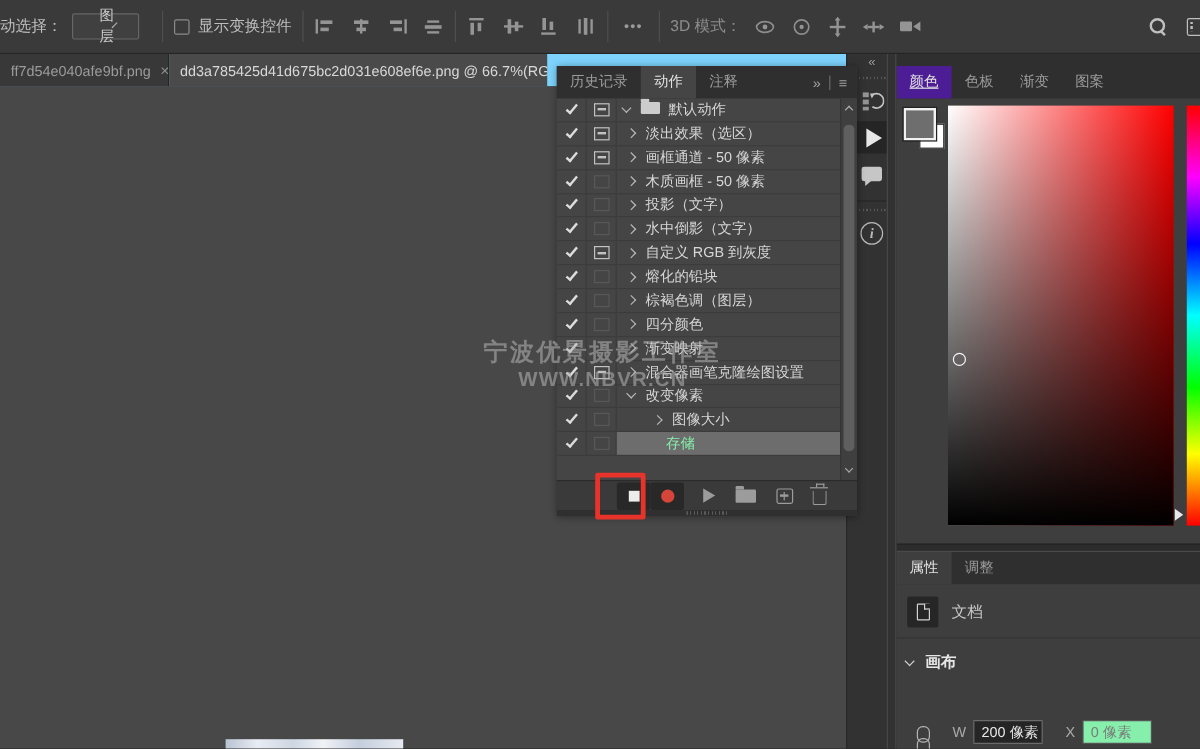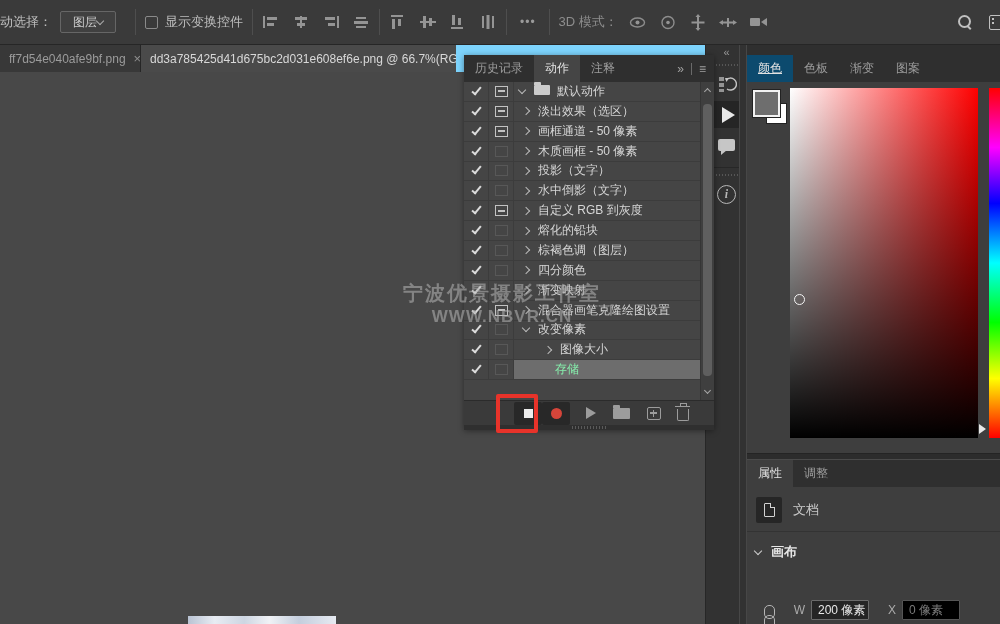--- a/index.html
+++ b/index.html
@@ -5,21 +5,21 @@
   * { margin:0; padding:0; box-sizing:border-box; }
   html,body { width:1000px; height:624px; overflow:hidden; background:#2a2a2a;
     font-family:"Liberation Sans","DejaVu Sans",sans-serif; }
   #app { position:relative; width:1000px; height:624px; background:#2a2a2a; overflow:hidden; }
 
   
   .topbar { position:absolute; left:0; top:0; width:1000px; height:45px; background:#3a3a3a;
     display:flex; align-items:center; border-bottom:1px solid #262626; color:#bdbdbd; font-size:13px; }
   .topbar .lbl { color:#bdbdbd; white-space:nowrap; }
   .dd { display:flex; align-items:center; justify-content:space-between; width:56px; height:22px;
-    border:1px solid #666; background:#404040; border-radius:2px; padding:0 12px; margin:0 10px 0 8px; font-size:12px; color:#ccc; }
+    border:1px solid #666; background:#404040; border-radius:2px; padding:0 22px; margin:0 10px 0 8px; font-size:12px; color:#ccc; }
   .vsep { width:1px; height:26px; background:#4e4e4e; margin:0 9px; flex:none; }
   .cb { width:13px; height:13px; border:1px solid #8a8a8a; border-radius:2px; background:transparent; margin-right:7px; flex:none; }
   .icongrp { display:flex; align-items:center; gap:12px; }
   .icongrp svg { display:block; }
   .dots { color:#9a9a9a; font-size:12px; letter-spacing:1px; margin:0 4px; }
   .lbl3d { color:#8d8d8d; margin-right:10px; white-space:nowrap; }
   .chev-s { width:6px; height:6px; border-right:1.5px solid #aaa; border-bottom:1.5px solid #aaa;
     transform:rotate(45deg); margin-top:-3px; }
   .search-ic { position:relative; width:16px; height:16px; margin-right:16px; }
   .search-ic::before { content:""; position:absolute; left:1px; top:1px; width:9px; height:9px;
@@ -128,21 +128,21 @@
   .bubble::after { content:""; position:absolute; left:3px; bottom:-4px; width:0; height:0;
     border-top:5px solid #c6c6c6; border-right:6px solid transparent; }
   .dock .dsep { height:1px; background:#272727; margin:8px 0 0; }
   .info-c { width:19px; height:19px; border:1.5px solid #b8b8b8; border-radius:50%; color:#b8b8b8;
     font-size:12px; font-weight:bold; display:flex; align-items:center; justify-content:center; font-family:"Liberation Serif","DejaVu Serif",serif; }
 
   
   .rightcol { position:absolute; left:747px; top:45px; width:253px; height:579px; background:#3e3e3e; }
   .rhead { height:37px; background:#2f2f2f; display:flex; align-items:flex-end; font-size:12px; color:#9c9c9c; }
   .rhead .ptab { height:27px; }
-  .rhead .ptab.active { background:#0c4a6e; color:#e2e2e2;text-decoration:underline; }
+  .rhead .ptab.active { background:#4c1d95; color:#e2e2e2;text-decoration:underline; }
 
   .swatches { position:absolute; left:6px; top:45px; width:36px; height:36px; }
   .sw-bg { position:absolute; left:13px; top:13px; width:21px; height:21px; background:#ffffff; border:1px solid #222; }
   .sw-fg { position:absolute; left:0; top:0; width:27px; height:27px; background:#6e6e6e;
     border:2px solid #f2f2f2; outline:1px solid #222; }
 
   .colorfield { position:absolute; left:43px; top:43px; width:188px; height:350px;
     background:linear-gradient(to top, #000, rgba(0,0,0,0)), linear-gradient(to right, #fff, #f00); }
   .cf-cursor { position:absolute; left:4px; top:206px; width:11px; height:11px; border:1.5px solid #f5f5f5; border-radius:50%; }
   .huebar { position:absolute; left:242px; top:43px; width:11px; height:350px;
@@ -164,21 +164,21 @@
   .propsbody .sect-div { position:absolute; left:0; top:44px; width:253px; height:1px; background:#333; }
   .canv-hdr { position:absolute; left:8px; top:56px; display:flex; align-items:center; color:#e6e6e6; font-size:13px; font-weight:bold; }
   .canv-hdr .chev { margin-right:10px; border-color:#cfcfcf; transform:rotate(45deg); margin-top:-3px; }
   .linkicon { position:absolute; left:17px; top:118px; width:12px; }
   .linkicon i { display:block; width:11px; height:14px; border:1.5px solid #b5b5b5; border-radius:5px; }
   .linkicon i + i { margin-top:-4px; }
   .fieldrow { position:absolute; display:flex; align-items:center; font-size:12px; }
   .fieldrow .flabel { color:#ababab; width:14px; text-align:right; margin-right:6px; }
   .finput { width:58px; height:20px; background:#252525; border:1px solid #6b6b6b; border-radius:1px;
     color:#e8e8e8; font-size:12px; line-height:18px; padding-left:6px; }
-  .finput.disabled { background:#000000; border-color:#555; color:#7b7b7b; }
+  .finput.disabled { background:#86efac; border-color:#555; color:#7b7b7b; }
 
   svg .st { fill:#949494; }
   svg .ln { stroke:#8d8d8d; fill:none; stroke-width:1.4; }
 </style>
 </head>
 <body>
 
 <div id="app">
 
   <div class="topbar">

